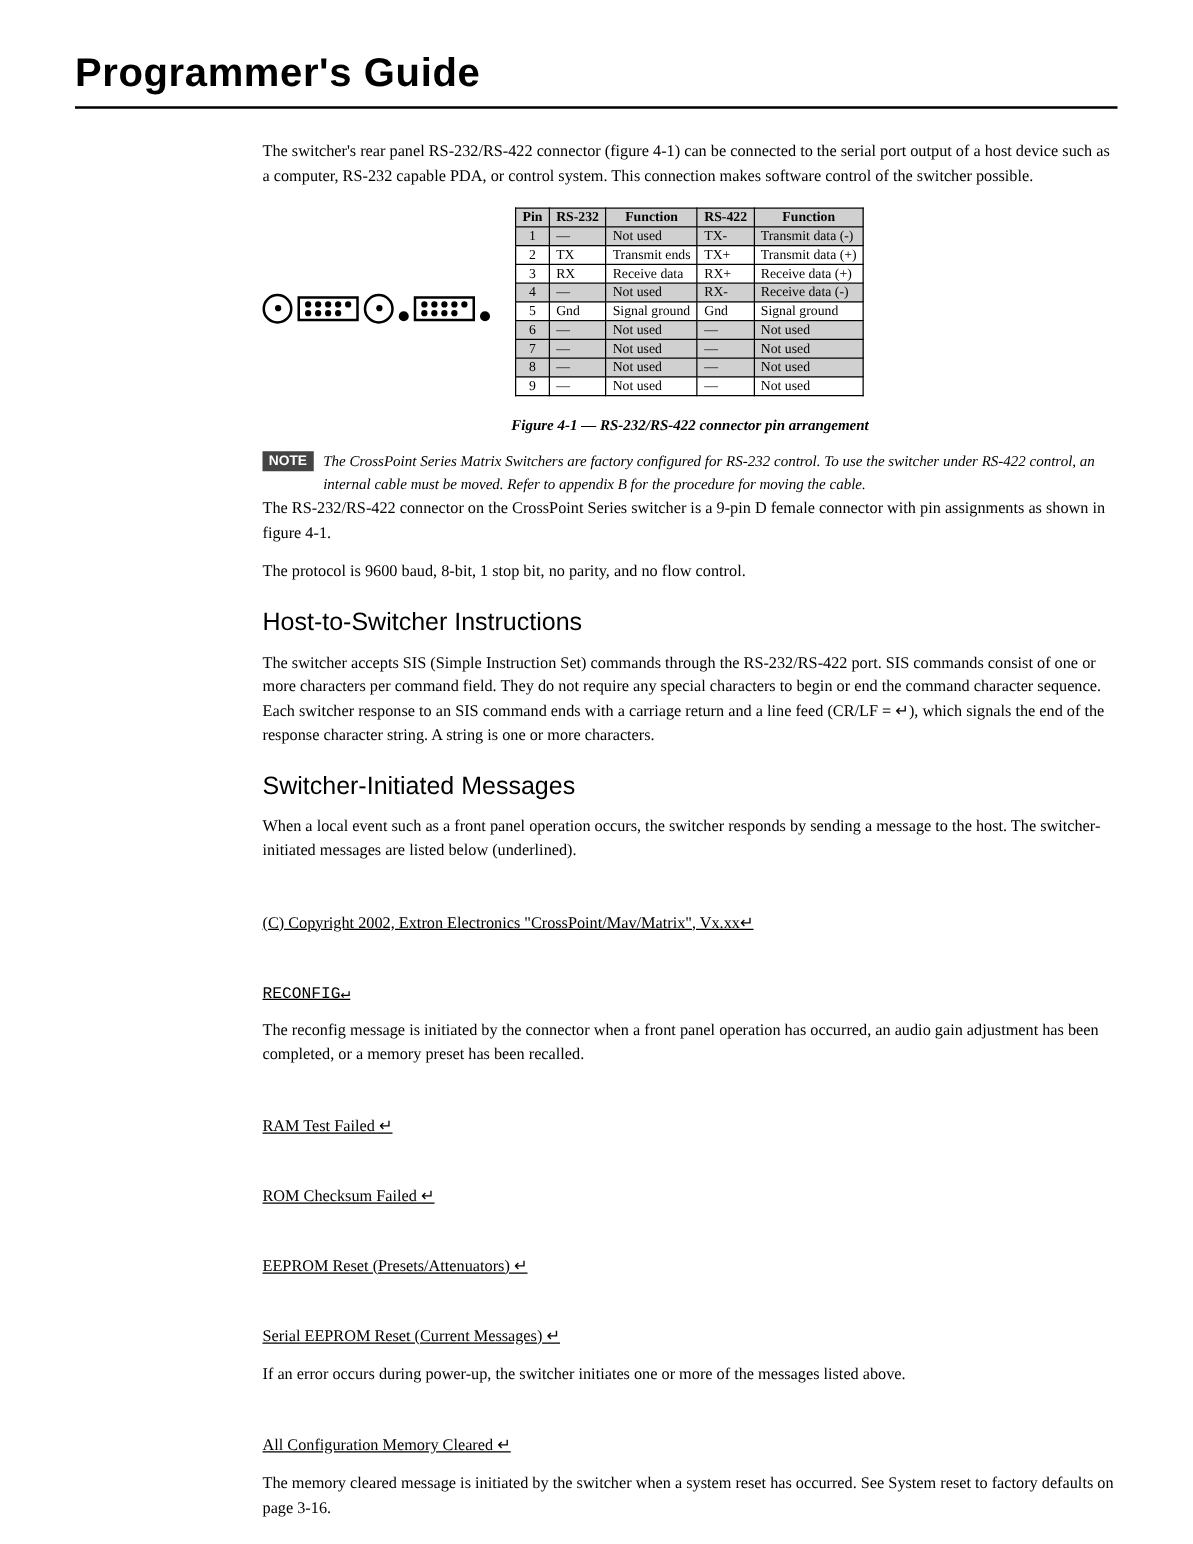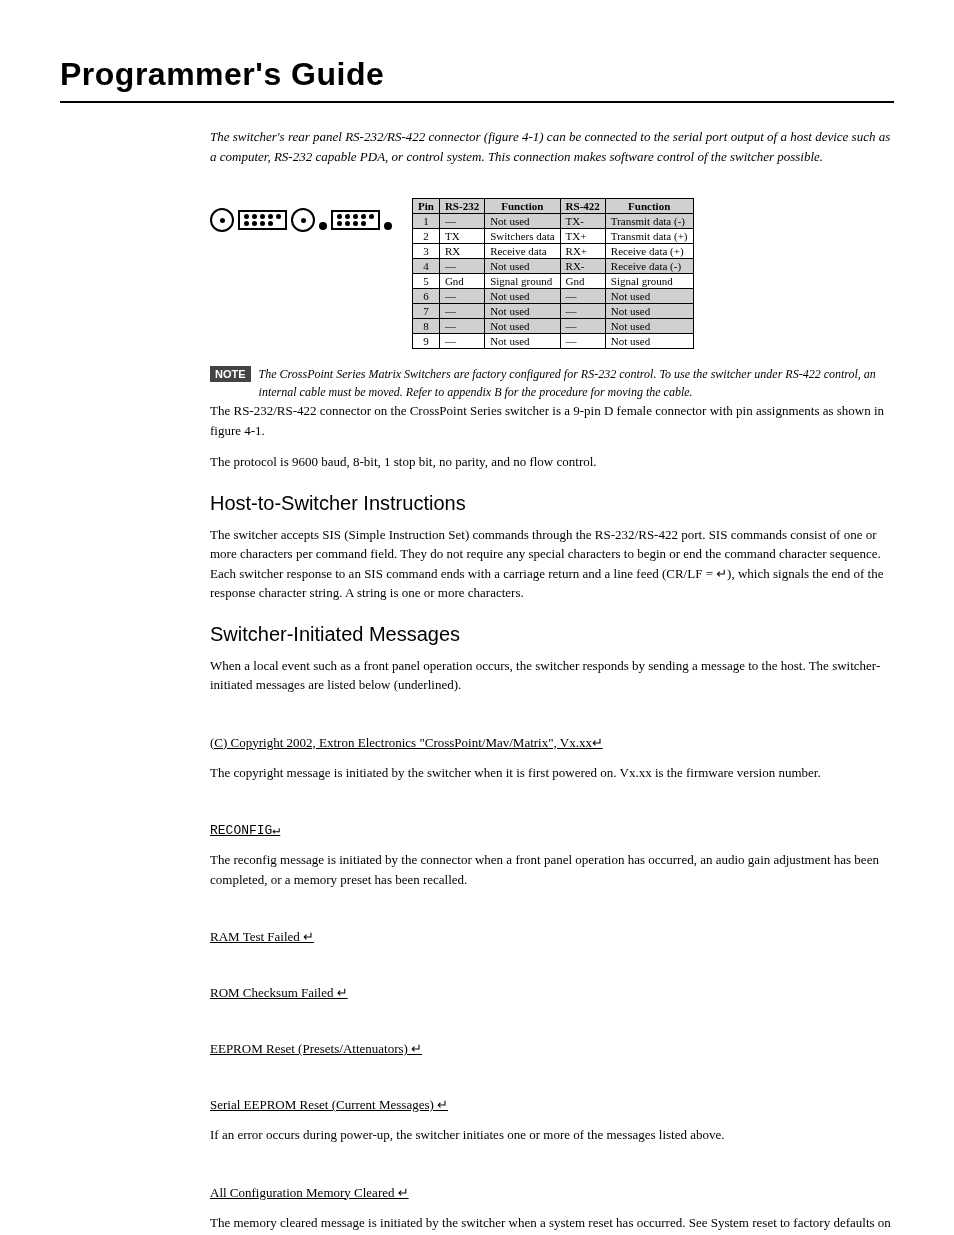--- a/index.html
+++ b/index.html
@@ -21,38 +21,36 @@
     .page-header {
       border-bottom: 2px solid #000;
       padding-bottom: 8px;
       margin-bottom: 24px;
     }
     .page-header h1 {
       font-size: 32px;
       font-weight: bold;
       font-family: Arial, sans-serif;
       letter-spacing: 0.5px;
-      margin-top: 16px;
     }
 
     
     .content {
       margin-left: 150px;
     }
 
     .intro-text {
-      margin-bottom: 32px;
+      margin-bottom: 16px;
       line-height: 1.5;
-      font-style: italic;
     }
 
     
     .figure-area {
       display: flex;
-      align-items: flex-start;
+      align-items: center;
       margin-bottom: 16px;
       gap: 20px;
     }
 
     .connector-diagram {
       display: flex;
       align-items: center;
       gap: 4px;
       margin-top: 10px;
       flex-shrink: 0;
@@ -291,21 +289,21 @@
         <tr class="shaded">
               <td class="pin-num">1</td>
               <td>—</td>
               <td>Not used</td>
               <td>TX-</td>
               <td>Transmit data (-)</td>
             </tr>
             <tr>
               <td class="pin-num">2</td>
               <td>TX</td>
-              <td>Switchers data</td>
+              <td>Transmit ends</td>
               <td>TX+</td>
               <td>Transmit data (+)</td>
             </tr>
             <tr>
               <td class="pin-num">3</td>
               <td>RX</td>
               <td>Receive data</td>
               <td>RX+</td>
               <td>Receive data (+)</td>
             </tr>
@@ -348,41 +346,41 @@
               <td class="pin-num">9</td>
               <td>—</td>
               <td>Not used</td>
               <td>—</td>
               <td>Not used</td>
             </tr>
           </tbody>
       </table>
     </div>
 
+    <p class="figure-caption">Figure 4-1 — RS-232/RS-422 connector pin arrangement</p>
 
     <div class="note-box">
       <span class="note-label">NOTE</span>
       <span class="note-text">The CrossPoint Series Matrix Switchers are factory configured for RS-232 control.  To use the switcher under RS-422 control, an internal cable must be moved.  Refer to appendix B for the procedure for moving the cable.</span>
     </div>
 
     <p class="body-text">The RS-232/RS-422 connector on the CrossPoint Series switcher is a 9-pin D female connector with pin assignments as shown in figure 4-1.</p>
     <p class="body-text">The protocol is 9600 baud, 8-bit, 1 stop bit, no parity, and no flow control.</p>
 
     <h2 class="section-heading">Host-to-Switcher Instructions</h2>
     <p class="body-text">The switcher accepts SIS (Simple Instruction Set) commands through the RS-232/RS-422 port.  SIS commands consist of one or more characters per command field.  They do not require any special characters to begin or end the command character sequence.  Each switcher response to an SIS command ends with a carriage return and a line feed (CR/LF = ↵), which signals the end of the response character string.  A string is one or more characters.</p>
 
     <h2 class="section-heading">Switcher-Initiated Messages</h2>
     <p class="body-text">When a local event such as a front panel operation occurs, the switcher responds by sending a message to the host.  The switcher-initiated messages are listed below (underlined).</p>
 
     <div class="msg-block">
       <p class="msg-line">
         <span class="underlined-msg">(C) Copyright 2002, Extron Electronics "CrossPoint/Mav/Matrix", Vx.xx↵</span>
       </p>
     </div>
-    <p class="body-text">The copyright message is initiated by the switcher when it is first powered on. Vx.xx is the firmware version number.</p>
 
     <div class="msg-block">
       <p class="msg-line">
         <span class="underlined-msg reconfig-line">RECONFIG↵</span>
       </p>
     </div>
     <p class="body-text">The reconfig message is initiated by the connector when a front panel operation has occurred, an audio gain adjustment has been completed, or a memory preset has been recalled.</p>
 
     <div class="msg-block" id="error-msgs-block">
     <p class="msg-line"><span class="underlined-msg">RAM Test Failed ↵</span></p>

